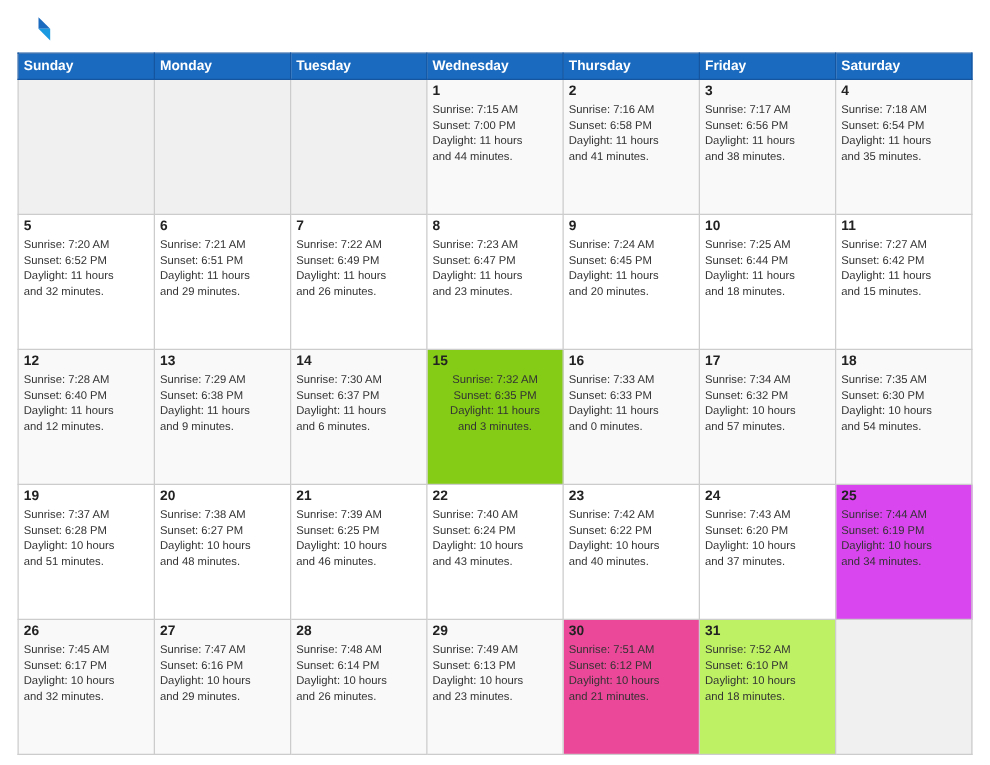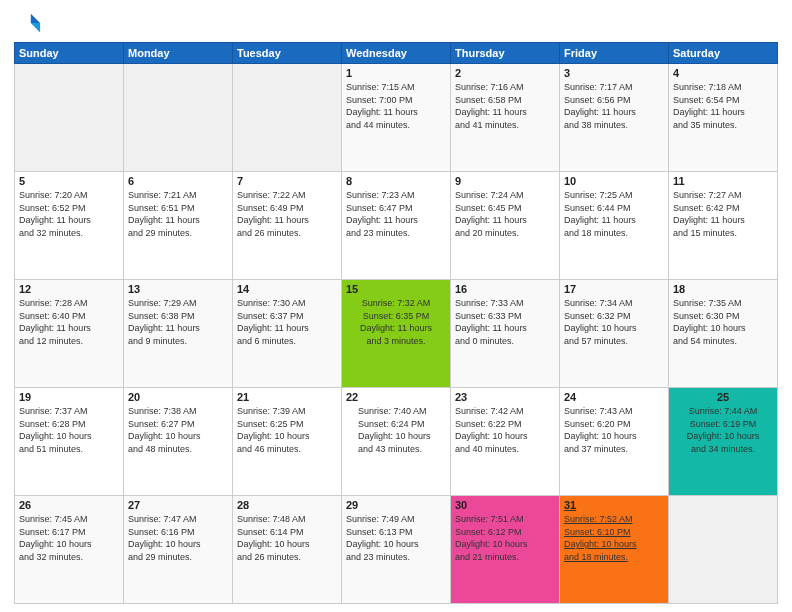--- a/index.html
+++ b/index.html
@@ -292,40 +292,40 @@
           </td>
           <td style="background: rgb(255, 255, 255);">
             <div class="day-num">21</div>
             <div class="day-info" style="white-space: pre-line;">Sunrise: 7:39 AM
 Sunset: 6:25 PM
 Daylight: 10 hours
 and 46 minutes.</div>
           </td>
           <td style="background: rgb(255, 255, 255);">
             <div class="day-num">22</div>
-            <div class="day-info" style="white-space: pre-line; margin-left: 12px;">Sunrise: 7:40 AM
+            <div class="day-info" style="white-space: pre-line;">Sunrise: 7:40 AM
 Sunset: 6:24 PM
 Daylight: 10 hours
 and 43 minutes.</div>
           </td>
           <td style="background: rgb(255, 255, 255);">
             <div class="day-num">23</div>
             <div class="day-info" style="white-space: pre-line;">Sunrise: 7:42 AM
 Sunset: 6:22 PM
 Daylight: 10 hours
 and 40 minutes.</div>
           </td>
           <td style="background: rgb(255, 255, 255);">
             <div class="day-num">24</div>
             <div class="day-info" style="white-space: pre-line;">Sunrise: 7:43 AM
 Sunset: 6:20 PM
 Daylight: 10 hours
 and 37 minutes.</div>
           </td>
-          <td style="background: #14b8a6; text-align: center;">
+          <td style="background: #d946ef;">
             <div class="day-num">25</div>
             <div class="day-info" style="white-space: pre-line;">Sunrise: 7:44 AM
 Sunset: 6:19 PM
 Daylight: 10 hours
 and 34 minutes.</div>
           </td>
         </tr>
         <tr>
           <td style="background: rgb(249, 249, 249);">
             <div class="day-num">26</div>
@@ -355,21 +355,21 @@
 Daylight: 10 hours
 and 23 minutes.</div>
           </td>
           <td style="background: #ec4899;">
             <div class="day-num">30</div>
             <div class="day-info" style="white-space: pre-line;">Sunrise: 7:51 AM
 Sunset: 6:12 PM
 Daylight: 10 hours
 and 21 minutes.</div>
           </td>
-          <td style="background: #f97316; text-decoration: underline;">
+          <td style="background: #bef264;">
             <div class="day-num">31</div>
             <div class="day-info" style="white-space: pre-line;">Sunrise: 7:52 AM
 Sunset: 6:10 PM
 Daylight: 10 hours
 and 18 minutes.</div>
           </td>
           <td class="empty-cell" style="background: rgb(239, 239, 239);"></td>
         </tr>
       </tbody>
   </table>

